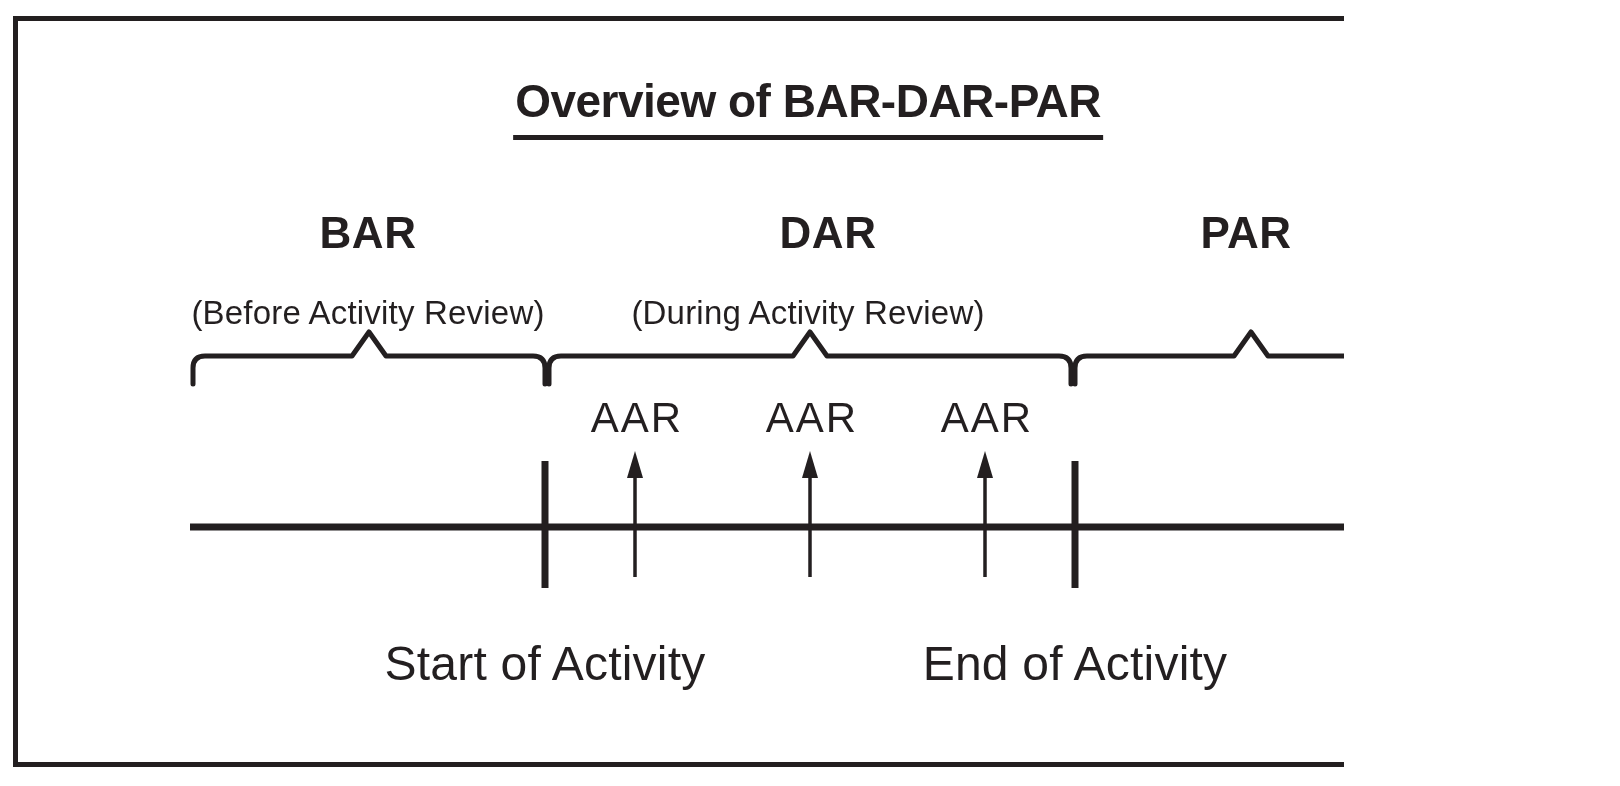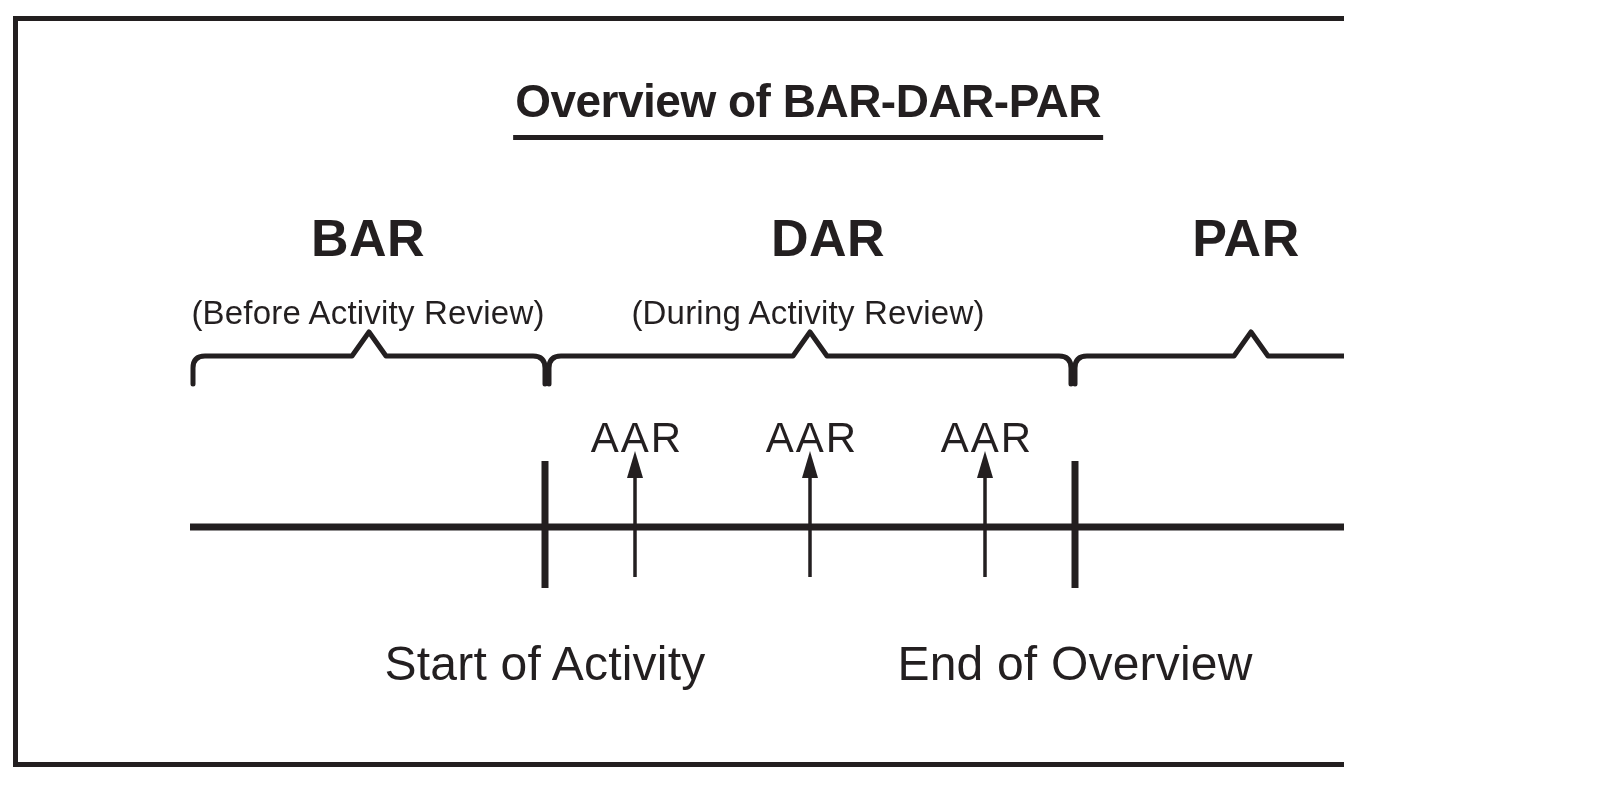--- a/index.html
+++ b/index.html
@@ -31,40 +31,39 @@
     font-size: 46px;
     font-weight: 700;
     letter-spacing: -0.5px;
     padding: 0 2px 7px 2px;
     border-bottom: 5px solid var(--ink);
   }
 
   .phase-acronym {
     top: 208px;
     transform: translateX(-50%);
-    font-size: 52px;
+    font-size: 44px;
     font-weight: 700;
     letter-spacing: 0.5px;
   }
   .phase-name {
     top: 258px;
     transform: translateX(-50%);
     font-size: 33px;
     font-weight: 400;
     letter-spacing: 0.2px;
     margin-top: 36px;
   }
 
   .aar-label {
     top: 394px;
     transform: translateX(-50%);
     font-size: 42px;
     font-weight: 400;
     letter-spacing: 2px;
-    margin-top: 20px;
   }
 
   .time-label {
     left: 1410px; top: 558px;
     font-size: 42px;
     font-weight: 700;
     margin-left: 35px;
   }
 
   .marker-label {
@@ -127,15 +126,15 @@
 
   <div class="abs phase-acronym" style="left:1246px">PAR</div>
 
   <div class="abs aar-label" style="left:637px">AAR</div>
   <div class="abs aar-label" style="left:812px">AAR</div>
   <div class="abs aar-label" style="left:987px">AAR</div>
 
   <div class="abs time-label">Time</div>
 
   <div class="abs marker-label" style="left:545px">Start of Activity</div>
-  <div class="abs marker-label" style="left:1075px">End of Overview</div>
+  <div class="abs marker-label" style="left:1075px">End of Activity</div>
 
 </div>
 
 </body></html>

